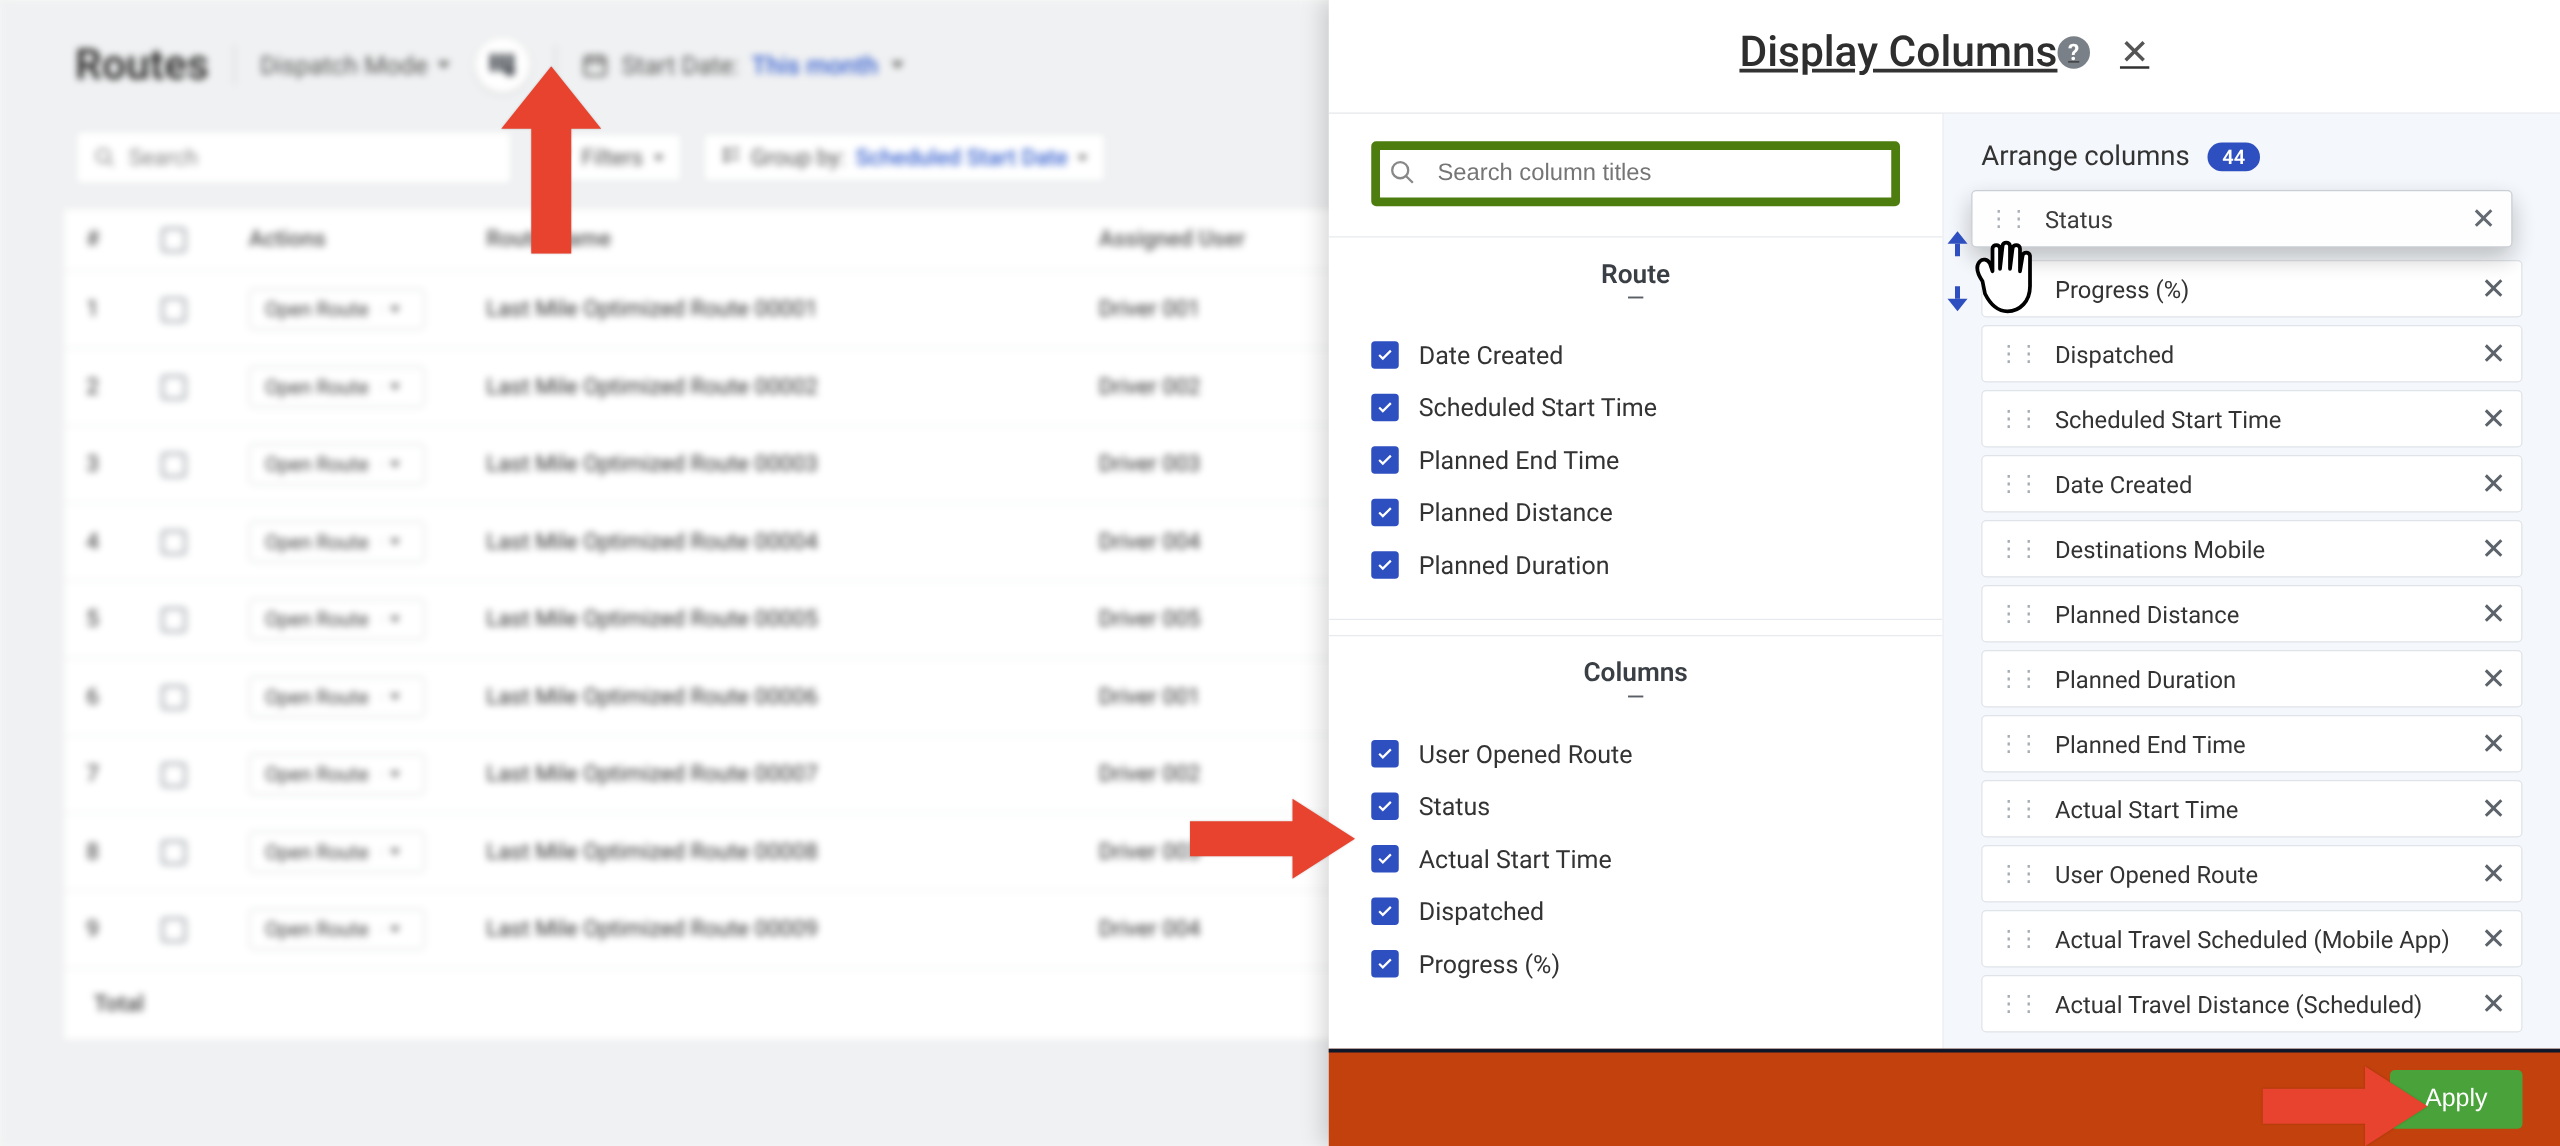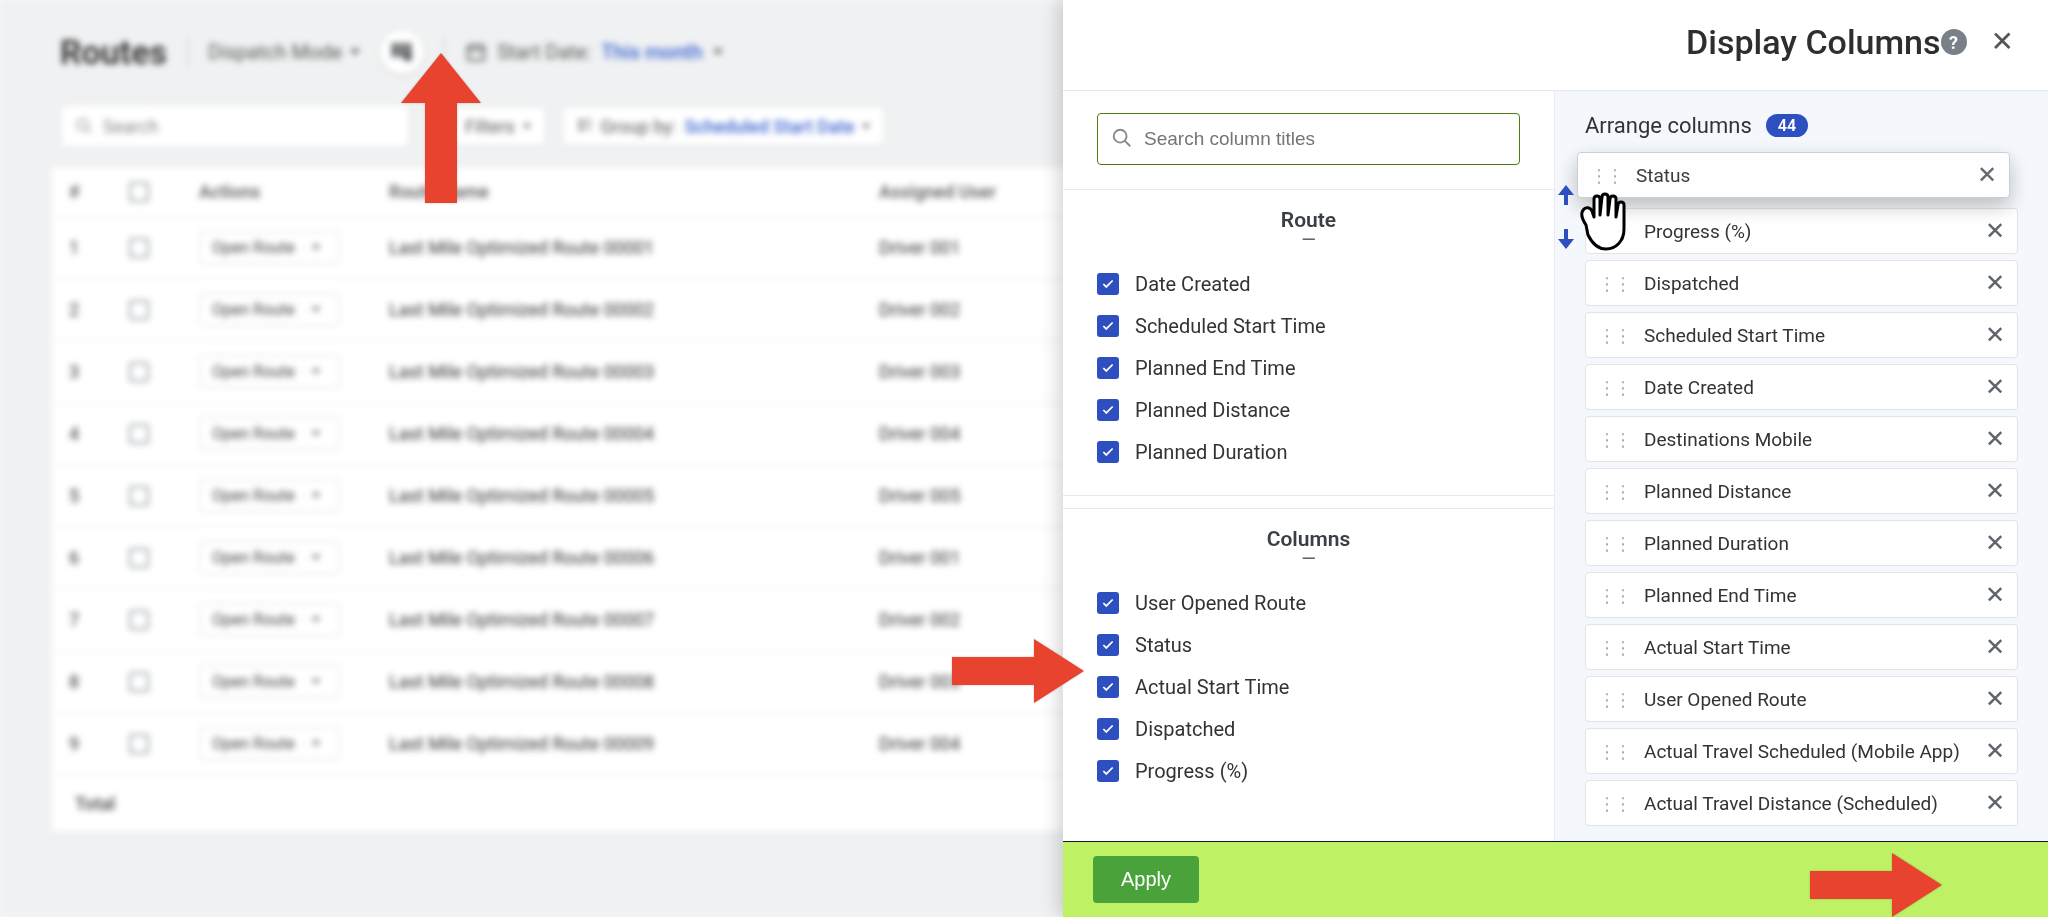--- a/index.html
+++ b/index.html
@@ -25,32 +25,32 @@
   .trow { color: #333; }
   .cb { width: 20px; height: 20px; border: 2px solid #9aa1a8; border-radius: 3px; }
   .open-route-btn { display: inline-flex; align-items: center; gap: 10px; background: #fff; border: 1px solid #d8dbde; border-radius: 4px; padding: 6px 12px; font-size: 16px; color: #444; }
   .open-route-btn .dd { width: 22px; border-left: 1px solid #d8dbde; display: flex; justify-content: center; }
   .small-caret { width: 0; height: 0; border-left: 4px solid transparent; border-right: 4px solid transparent; border-top: 5px solid #666; }
   .tfoot { display: flex; justify-content: space-between; padding: 18px 24px; font-size: 18px; color: #555; }
   .tfoot .total { font-weight: 600; }
   
   
   .panel { position: absolute; top: 0; right: 0; bottom: 0; width: 985px; background: #fff; box-shadow: -4px 0 18px rgba(0,0,0,.18); display: flex; flex-direction: column; }
-  .panel-head { display: flex; align-items: center; justify-content: flex-end; padding: 22px 34px 28px 34px; }
+  .panel-head { display: flex; align-items: center; justify-content: center; padding: 22px 34px 28px 34px; text-decoration: underline; }
   .panel-title { font-size: 34px; font-weight: 500; color: #2e2e2e; }
   .panel-head-icons { display: flex; align-items: center; gap: 24px; }
   .help-icon { width: 26px; height: 26px; border-radius: 50%; background: #7a8087; color: #fff; display: flex; align-items: center; justify-content: center; font-size: 18px; font-weight: 700; }
   .x-close { font-size: 28px; color: #555; cursor: pointer; line-height: 1; }
   
   .panel-body { flex: 1; display: flex; min-height: 0; border-top: 1px solid #e5e7ea; }
   
   
   .col-groups { flex: 0 0 492px; border-right: 1px solid #e8eaed; display: flex; flex-direction: column; }
   .search-col { padding: 22px 34px 24px 34px; border-bottom: 1px solid #e8eaed; }
-  .search-col input { width: 100%; height: 52px; border: 1px solid #4d7c0f; border-radius: 4px; padding: 0 14px 0 46px; font-size: 19px; color: #333; background: #fff; }
+  .search-col input { width: 100%; height: 52px; border: 7px solid #4d7c0f; border-radius: 4px; padding: 0 14px 0 46px; font-size: 19px; color: #333; background: #fff; }
   .search-col-wrap { position: relative; }
   .search-col-wrap .mag { position: absolute; left: 14px; top: 14px; color: #888; }
   .group-list { overflow-y: auto; padding-bottom: 20px; }
   .group-head { display: flex; align-items: center; justify-content: space-between; padding: 18px 34px 14px 34px; font-size: 21px; font-weight: 600; color: #3a3f45; cursor: pointer; flex-direction: column; }
   .group-head .collapse { font-size: 30px; color: #5a5f66; line-height: 0.5; font-weight: 300; }
   .group-items { padding: 2px 0 10px 0; }
   .gitem { display: flex; align-items: center; gap: 16px; padding: 9px 34px; font-size: 20px; color: #333; }
   .chk { width: 22px; height: 22px; border-radius: 3px; background: #2e4fc0; display: flex; align-items: center; justify-content: center; flex: 0 0 22px; }
   .chk svg { stroke: #fff; }
   .group-sep { border-top: 1px solid #e8eaed; margin-top: 12px; }
@@ -58,21 +58,21 @@
   
   .col-arrange { flex: 1; background: #f4f7fb; display: flex; flex-direction: column; padding: 22px 30px 0 30px; min-width: 0; }
   .arrange-title { display: flex; align-items: center; gap: 14px; font-size: 22px; color: #333; margin-bottom: 18px; }
   .badge { background: #2e4fc0; color: #fff; border-radius: 14px; padding: 2px 12px; font-size: 16px; font-weight: 600; }
   .arrange-list { flex: 1; overflow: visible; }
   .chip { background: #fff; border: 1px solid #e0e3e7; border-radius: 4px; height: 46px; display: flex; align-items: center; gap: 14px; padding: 0 12px 0 12px; margin-bottom: 6px; font-size: 19px; color: #333; position: relative; }
   .chip .handle { color: #a6acb3; cursor: grab; font-size: 18px; letter-spacing: -2px; }
   .chip .rm { margin-left: auto; color: #5d636b; font-size: 24px; cursor: pointer; line-height: 1; }
   .chip.dragging { box-shadow: 0 8px 20px rgba(0,0,0,.25); opacity: .95; z-index: 5; transform: translate(-8px,-4px); border-color: #c8cdd3; }
   
-  .panel-foot { border-top: 1px solid #0f172a; padding: 14px 30px; display: flex; justify-content: flex-start; background: #bef264; }
+  .panel-foot { border-top: 3px solid #0f172a; padding: 14px 30px; display: flex; justify-content: flex-end; background: #c2410c; }
   .apply-btn { background: #4aa33a; color: #fff; border: none; border-radius: 4px; font-size: 20px; font-weight: 500; padding: 12px 28px; cursor: pointer; }
   
   
   .arrow { position: absolute; pointer-events: none; }
   .arrow svg { filter: drop-shadow(0 0 1px rgba(0,0,0,.2)); }
   .hand-cursor { position: absolute; pointer-events: none; z-index: 20; }
   
   
   .mag svg, .cal svg, .colsvg svg { display: block; }
 </style>

